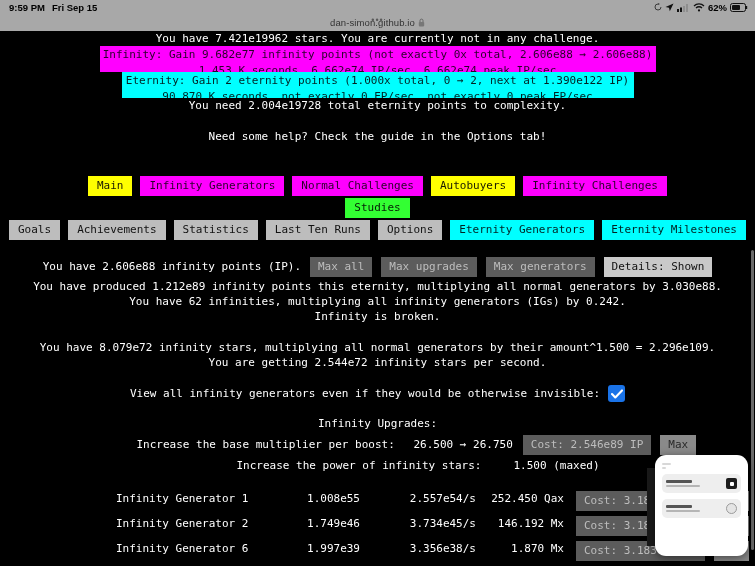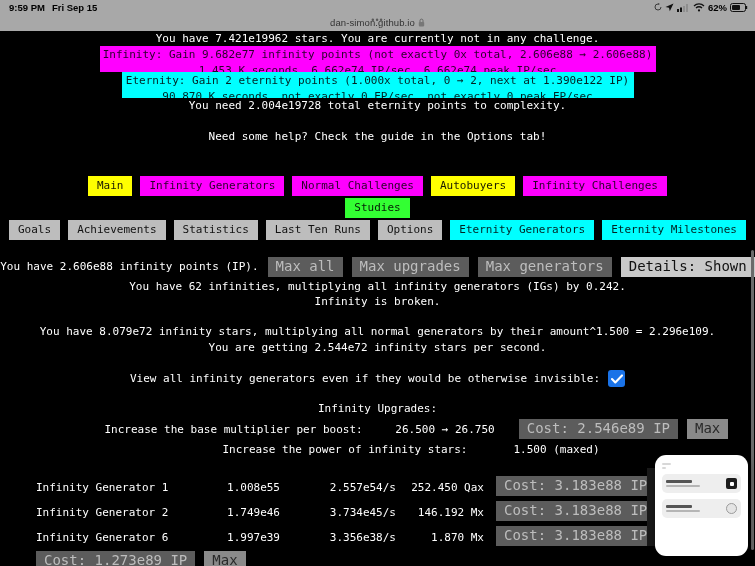--- a/index.html
+++ b/index.html
@@ -82,21 +82,21 @@
   .tab-yellow  { background: #ffff00; color: #1a1a00; }
   .tab-magenta { background: #ff00ff; color: #2a002a; }
   .tab-gray    { background: #bdbdbd; color: #111; }
   .tab-cyan    { background: #00ffff; color: #002222; }
   .tab-green   { background: #33ff33; color: #062006; }
 
   
   .btn {
     display: inline-block;
     font-family: "DejaVu Sans Mono", "Liberation Mono", monospace;
-    font-size: 14px; line-height: 13px;
+    font-size: 11px; line-height: 13px;
     padding: 3px 8px 4px 8px;
     white-space: pre;
     vertical-align: middle;
   }
   .btn-dark  { background: #5c5c5c; color: #bdbdbd; }
   .btn-light { background: #c9c9c9; color: #111; }
   .btn-mid   { background: #8a8a8a; color: #2a2a2a; }
 
   .iprow {
     display: flex; align-items: center; justify-content: center;
@@ -110,31 +110,31 @@
     width: 17px; height: 17px; border-radius: 3px;
     background: #1a73e8; display: inline-flex;
     align-items: center; justify-content: center;
   }
   .checkbox svg { display: block; }
 
   
   .upg-title { font-weight: normal; margin-top: 14px; margin-bottom: 3px; }
   .upgrow {
     display: flex; align-items: center; justify-content: center;
-    gap: 14px; margin-bottom: 3px;
+    gap: 0; margin-bottom: 3px;
   }
   .upg-label { white-space: pre; text-align: right; width: 336px; }
   .upg-val   { white-space: pre; text-align: right; width: 128px; padding-right: 10px; }
   .upg-btns  { display: flex; gap: 9px; }
 
   
   .gentable { margin-top: 18px; }
   .genrow {
-    display: flex; align-items: flex-end; justify-content: flex-start;
-    margin-bottom: 5px; padding-left: 36px;
+    display: flex; align-items: flex-start; justify-content: flex-start;
+    margin-bottom: 5px; padding-left: 116px;
   }
   .g-name { white-space: pre; width: 148px; text-align: left; }
   .g-amt  { white-space: pre; width: 96px; text-align: right; }
   .g-rate { white-space: pre; width: 116px; text-align: right; }
   .g-mult { white-space: pre; width: 100px; text-align: right; padding-right: 12px; }
   .g-btns { display: flex; gap: 9px; }
 
   
   .scrollbar {
     position: absolute; right: 1px; top: 250px;
@@ -283,20 +283,21 @@
     <div class="spacer"></div>
 
     <div class="iprow">
       <span class="lbl">You have 2.606e88 infinity points (IP).</span>
       <span class="btn btn-dark">Max all</span>
       <span class="btn btn-dark">Max upgrades</span>
       <span class="btn btn-dark">Max generators</span>
       <span class="btn btn-light">Details: Shown</span>
     </div>
 
+    <div class="line">You have produced 1.212e89 infinity points this eternity, multiplying all normal generators by 3.030e88.</div>
     <div class="line">You have 62 infinities, multiplying all infinity generators (IGs) by 0.242.</div>
     <div class="line">Infinity is broken.</div>
 
     <div class="spacer"></div>
 
     <div class="line">You have 8.079e72 infinity stars, multiplying all normal generators by their amount^1.500 = 2.296e109.</div>
     <div class="line">You are getting 2.544e72 infinity stars per second.</div>
 
     <div class="spacer"></div>
 

